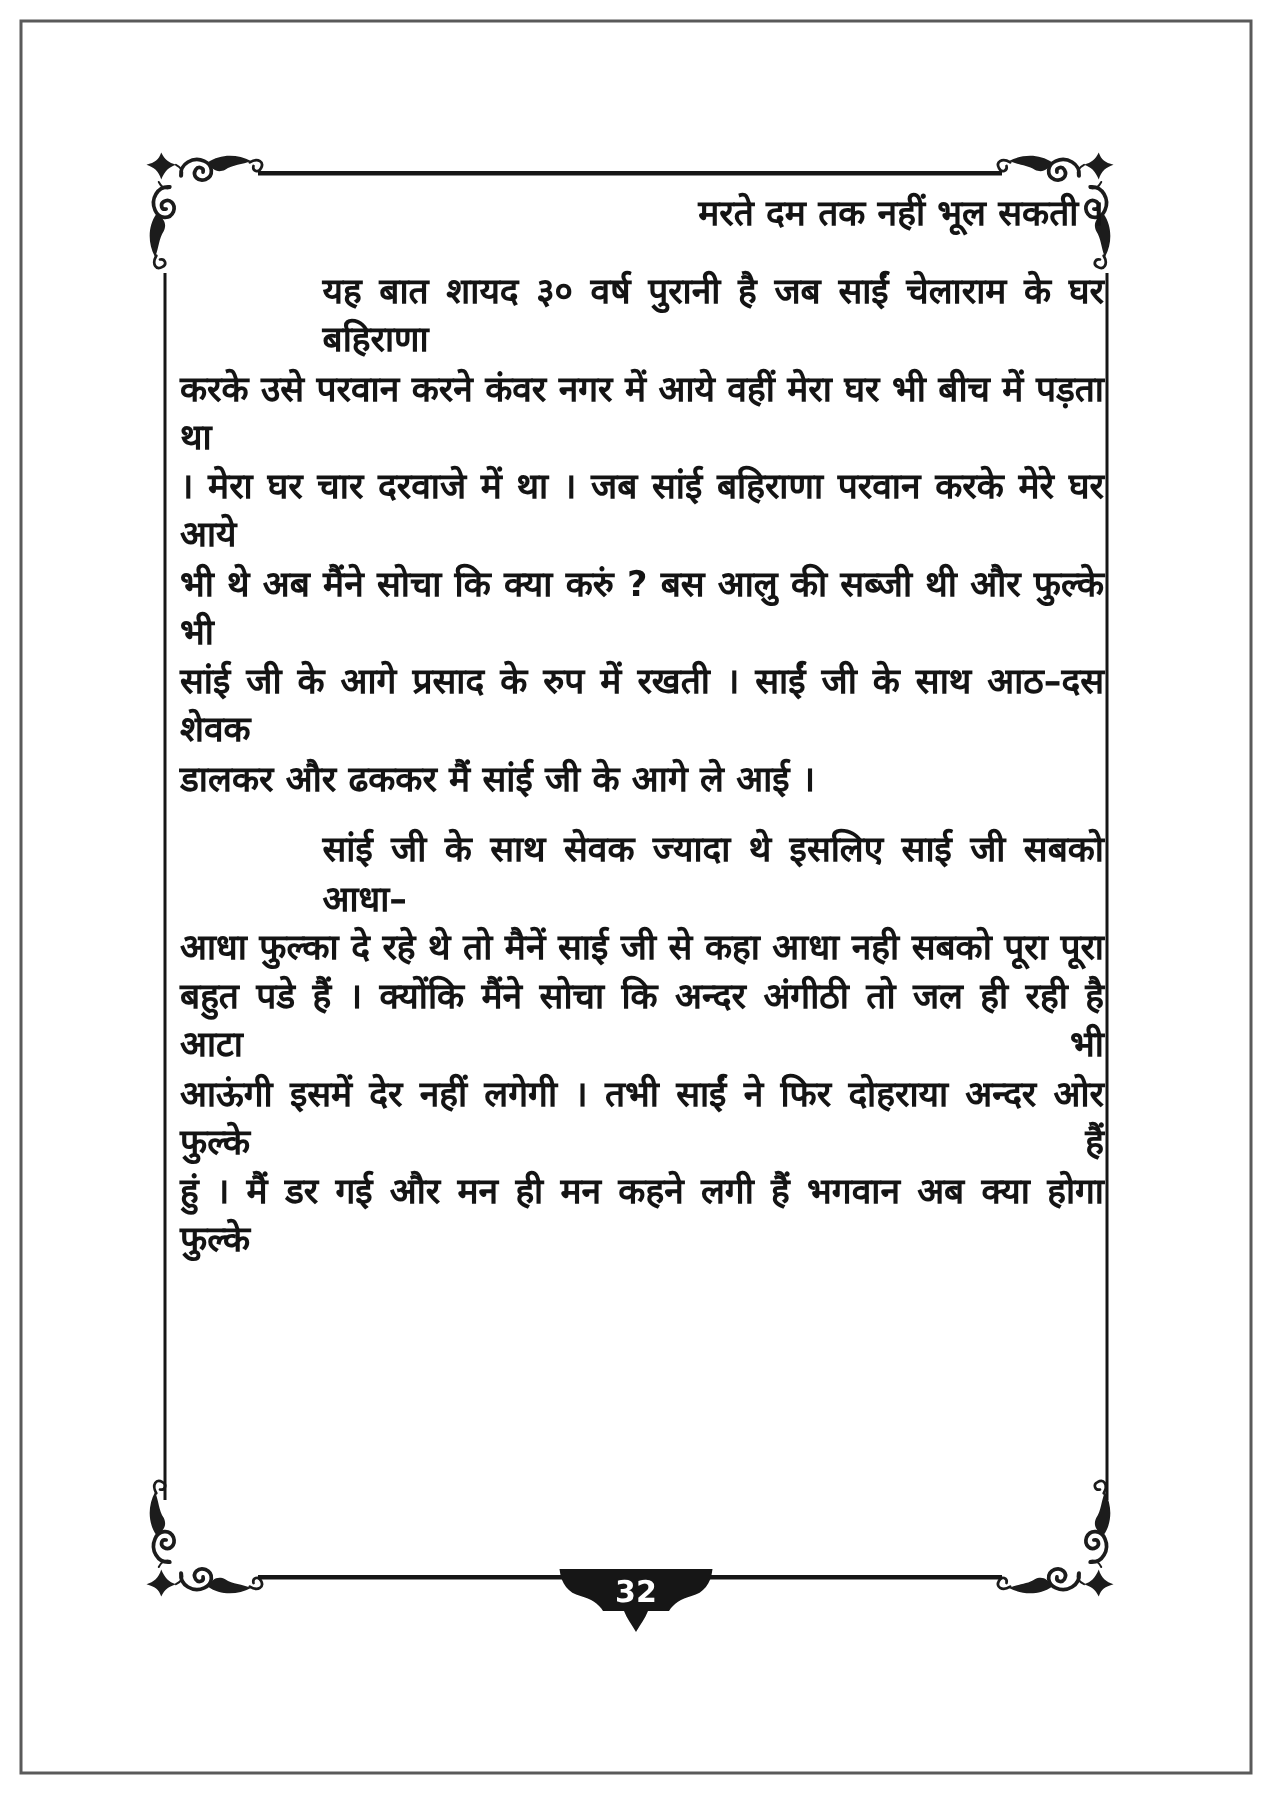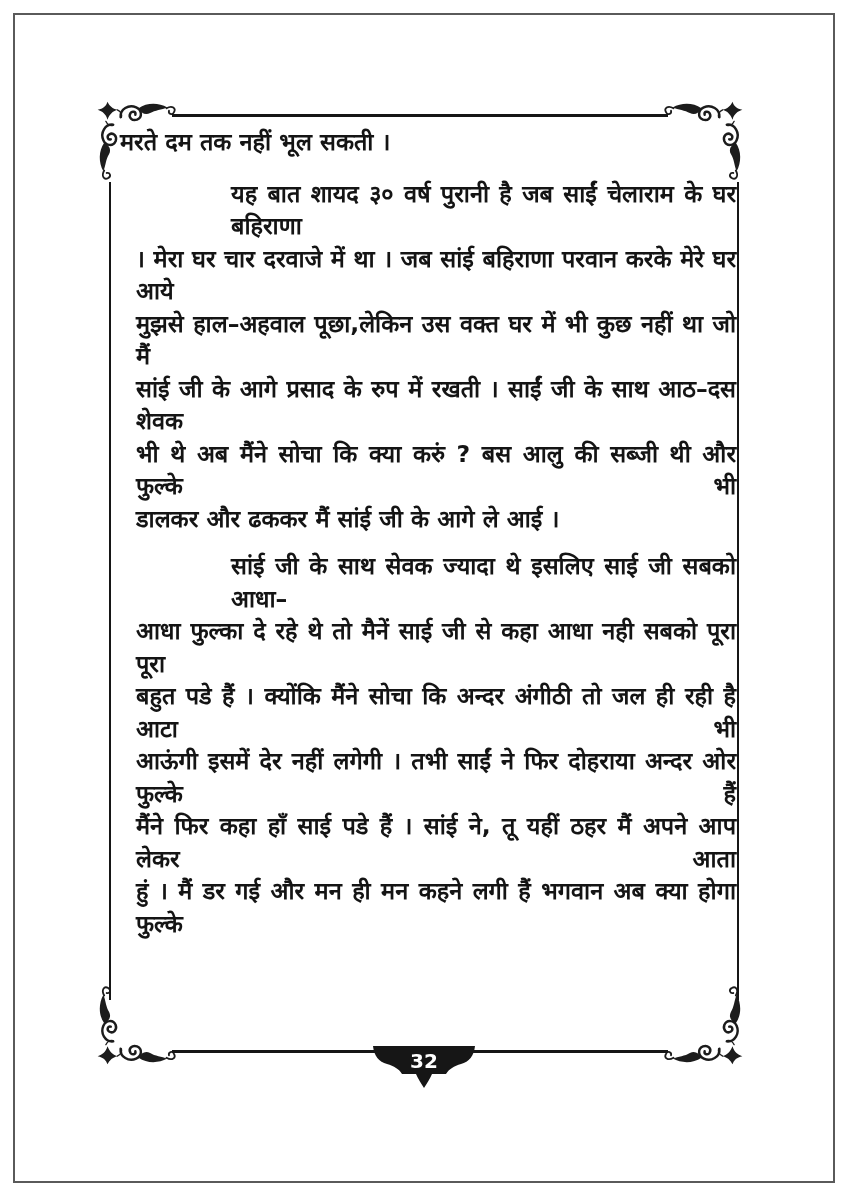--- a/index.html
+++ b/index.html
@@ -26,22 +26,22 @@
   .vrule{position:absolute;width:2px;background:#161616;top:182px;height:818px;}
   .vrule.left{left:109px;}
   .vrule.right{left:737px;}
   .textblock{
     position:absolute;left:120px;top:126px;width:616px;
     color:#141414;
     font-size:23.5px;
     font-weight:700;
     line-height:32.5px;
   }
-  .heading{text-align:left;}
-  .para{margin-top:19px;margin-left:16px;}
+  .heading{text-align:right;}
+  .para{margin-top:19px;}
   .para + .para{margin-top:15px;}
   .tline{
     text-align:justify;
     text-align-last:justify;
     white-space:normal;
   }
   .tline.first{padding-left:95px;box-sizing:border-box;}
   .tline.last{text-align-last:left;}
   .badge{position:absolute;left:371px;top:1046px;width:106px;height:48px;}
   .badge text{font-family:"DejaVu Sans","Liberation Sans",sans-serif;}
@@ -82,32 +82,31 @@
 
 <div class="hrule top"></div>
 <div class="hrule bottom"></div>
 <div class="vrule left"></div>
 <div class="vrule right"></div>
 
 <div class="textblock">
   <div class="heading">मरते दम तक नहीं भूल सकती ।</div>
   <div class="para">
       <div class="tline first">यह बात शायद ३० वर्ष पुरानी है जब साईं चेलाराम के घर बहिराणा</div>
+      <div class="tline">करके उसे परवान करने कंवर नगर में आये वहीं मेरा घर भी बीच में पड़ता था</div>
       <div class="tline">। मेरा घर चार दरवाजे में था । जब सांई बहिराणा परवान करके मेरे घर आये</div>
-      <div class="tline">मुझसे हाल–अहवाल पूछा,लेकिन उस वक्त घर में भी कुछ नहीं था जो मैं</div>
+      <div class="tline">भी थे अब मैंने सोचा कि क्या करुं ? बस आलु की सब्जी थी और फुल्के भी</div>
       <div class="tline">सांई जी के आगे प्रसाद के रुप में रखती । साईं जी के साथ आठ–दस शेवक</div>
-      <div class="tline">भी थे अब मैंने सोचा कि क्या करुं ? बस आलु की सब्जी थी और फुल्के भी</div>
       <div class="tline last">डालकर और ढककर मैं सांई जी के आगे ले आई ।</div>
     </div>
   <div class="para">
       <div class="tline first">सांई जी के साथ सेवक ज्यादा थे इसलिए साई जी सबको आधा–</div>
       <div class="tline">आधा फुल्का दे रहे थे तो मैनें साई जी से कहा आधा नही सबको पूरा पूरा</div>
       <div class="tline">बहुत पडे हैं । क्योंकि मैंने सोचा कि अन्दर अंगीठी तो जल ही रही है आटा भी</div>
       <div class="tline">आऊंगी इसमें देर नहीं लगेगी । तभी साईं ने फिर दोहराया अन्दर ओर फुल्के हैं</div>
-      <div class="tline">मैंने फिर कहा हाँ साई पडे हैं । सांई ने, तू यहीं ठहर मैं अपने आप लेकर आता</div>
       <div class="tline">हुं । मैं डर गई और मन ही मन कहने लगी हैं भगवान अब क्या होगा फुल्के</div>
     </div>
 </div>
 
 <svg class="badge" viewBox="0 0 106 48">
   <path d="M2,0 L104,0 C103,10 98,16 90,18 C83,20 78,23 75,28 L61,28 C59,33 56,37 53,42 C50,37 47,33 45,28 L31,28 C28,23 23,20 16,18 C8,16 3,10 2,0 Z" fill="#161616"></path>
   <text x="53" y="22" text-anchor="middle" fill="#ffffff" font-size="20" font-weight="bold">32</text>
 </svg>
 
 </body></html>

